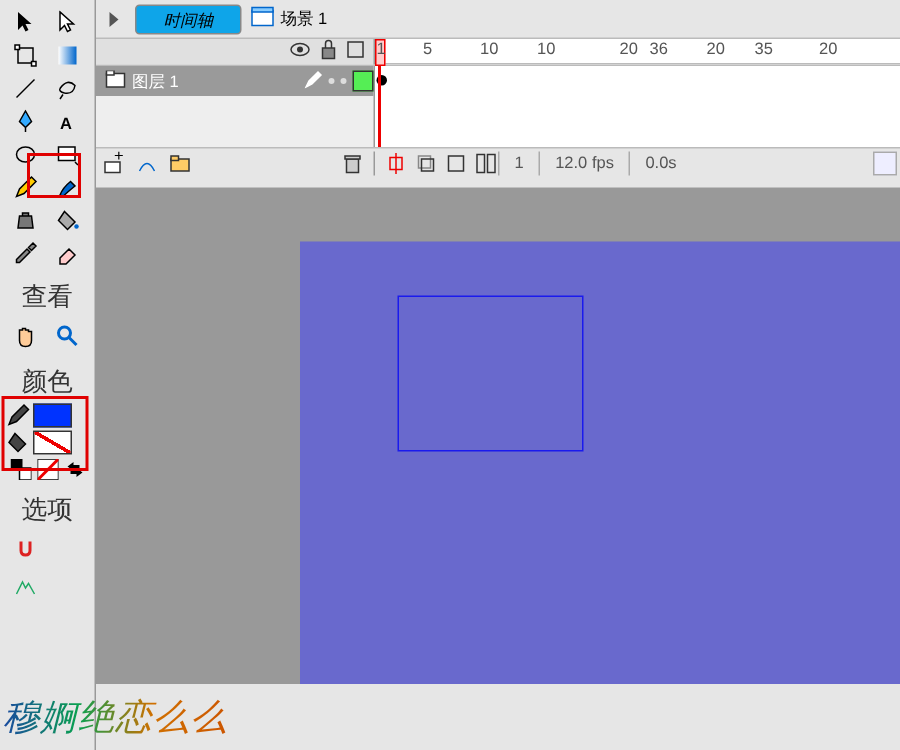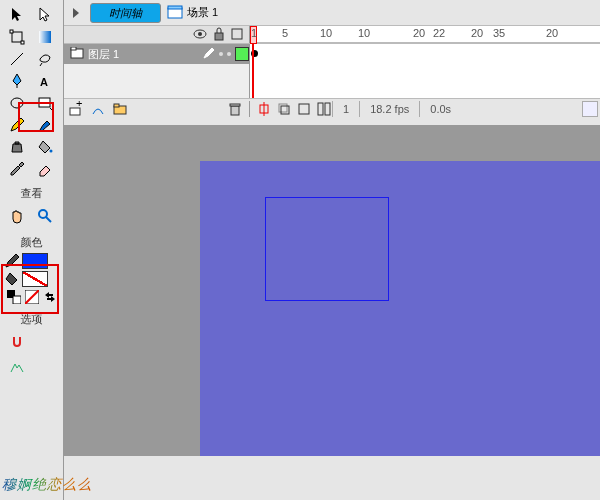--- a/index.html
+++ b/index.html
@@ -7,21 +7,21 @@
 
 .toolbox { position: absolute; left: 0; top: 0; width: 64px; height: 500px; background: #e6e6e6; border-right: 1px solid #999; }
 .tool-grid { display: grid; grid-template-columns: 1fr 1fr; gap: 0; padding: 4px 4px 0 4px; }
 .tool { width: 26px; height: 22px; display: flex; align-items: center; justify-content: center; cursor: pointer; border: 1px solid transparent; }
 .tool svg { width: 16px; height: 16px; }
 
 .hl-red { border: 2px solid #e00000; }
 .hl1 { position: absolute; left: 18px; top: 102px; width: 36px; height: 30px; z-index: 5; pointer-events: none; }
 .hl2 { position: absolute; left: 1px; top: 264px; width: 58px; height: 50px; z-index: 5; pointer-events: none; }
 
-.section-hdr { text-align: center; padding: 2px 0; font-size: 11px; color: #333; margin-top: 4px; }
+.section-hdr { text-align: center; padding: 2px 0; font-size: 17px; color: #333; margin-top: 4px; }
 .view-row, .color-row, .opt-row { display: grid; grid-template-columns: 1fr 1fr; gap: 0; padding: 2px 4px; }
 .swatch-row { display: flex; gap: 2px; padding: 1px 4px; align-items: center; }
 .mini-icon { width: 16px; height: 16px; display: flex; align-items: center; justify-content: center; }
 .swatch-blue { width: 26px; height: 16px; background: #0033ff; border: 1px solid #333; }
 .swatch-none { width: 26px; height: 16px; background: #fff; border: 1px solid #333; position: relative; }
 .swatch-none::after { content: ""; position: absolute; left: 0; top: 0; right: 0; bottom: 0; background: linear-gradient(to top right, transparent 45%, #e00 45%, #e00 55%, transparent 55%); }
 .tri-row { display: flex; gap: 4px; padding: 2px 4px; justify-content: center; }
 .tri-row .t { width: 14px; height: 14px; }
 
 .workspace { position: absolute; left: 64px; top: 0; width: 536px; height: 500px; background: #e6e6e6; }
@@ -55,21 +55,21 @@
 .trash { margin-left: auto; margin-right: 6px; }
 .status-icons { display: flex; gap: 4px; padding-left: 6px; }
 .status-vals { display: flex; align-items: center; flex: 1; }
 .status-vals div { border-left: 1px solid #aaa; padding: 0 10px; height: 16px; font-size: 11px; color: #555; display: flex; align-items: center; }
 .scroll-l { width: 16px; height: 16px; border: 1px solid #aaa; background: #eef; margin-right: 2px; }
 
 .canvas-area { position: relative; height: 330px; background: #999999; width: 100%; }
 .stage { position: absolute; left: 136px; top: 35px; width: 400px; height: 295px; background: #6969cd; }
 .rect-shape { position: absolute; left: 65px; top: 36px; width: 124px; height: 104px; border: 1px solid #1a1aee; background: transparent; }
 
-.watermark { position: absolute; left: 2px; bottom: 6px; font-size: 14px; font-style: italic; font-family: cursive; background: linear-gradient(90deg, #1a4aa0, #0aa050, #d07000, #cc5500); -webkit-background-clip: text; background-clip: text; color: transparent; letter-spacing: 1px; text-decoration: underline; }
+.watermark { position: absolute; left: 2px; bottom: 6px; font-size: 24px; font-style: italic; font-family: cursive; background: linear-gradient(90deg, #1a4aa0, #0aa050, #d07000, #cc5500); -webkit-background-clip: text; background-clip: text; color: transparent; letter-spacing: 1px; text-decoration: underline; }
 </style>
 </head>
 <body>
 
 <div class="toolbox">
   <div class="tool-grid">
     <div class="tool">
         <svg viewBox="0 0 16 16">
           <path d="M3 1 L3 13 L6 10 L8 14 L10 13 L8 9 L12 9 Z" fill="#000"></path>
         </svg>
@@ -262,23 +262,23 @@
               <rect x="1" y="1" width="10" height="10" fill="none" stroke="#333"></rect>
             </svg></span>
       </div>
       <div class="ruler">
         <div class="red-col"></div>
         <span class="tick" style="left:1px">1</span>
         <span class="tick" style="left:32px">5</span>
         <span class="tick" style="left:70px">10</span>
         <span class="tick" style="left:108px">10</span>
         <span class="tick" style="left:163px">20</span>
-        <span class="tick" style="left:183px">22</span>
+        <span class="tick" style="left:183px">36</span>
         <span class="tick" style="left:221px">20</span>
-        <span class="tick" style="left:243px">35</span>
+        <span class="tick" style="left:253px">35</span>
         <span class="tick" style="left:296px">20</span>
       </div>
     </div>
     <div class="tl-body">
       <div class="layer-panel">
         <div class="layer-row">
           <span><svg width="14" height="12" viewBox="0 0 14 12">
                 <rect x="1" y="2" width="12" height="9" fill="#fff" stroke="#333"></rect>
                 <rect x="1" y="0" width="5" height="3" fill="#fff" stroke="#333"></rect>
               </svg></span>
@@ -342,21 +342,21 @@
           </div>
         <div class="st">
             <svg viewBox="0 0 16 16">
               <rect x="2" y="2" width="5" height="12" fill="none" stroke="#333"></rect>
               <rect x="9" y="2" width="5" height="12" fill="none" stroke="#333"></rect>
             </svg>
           </div>
       </div>
       <div class="status-vals">
         <div>1</div>
-        <div>18.2 fps</div>
+        <div>12.0 fps</div>
         <div>0.0s</div>
       </div>
       <div class="scroll-l"></div>
     </div>
   </div>
 
   <div class="canvas-area">
     <div class="stage">
       <div class="rect-shape"></div>
     </div>

